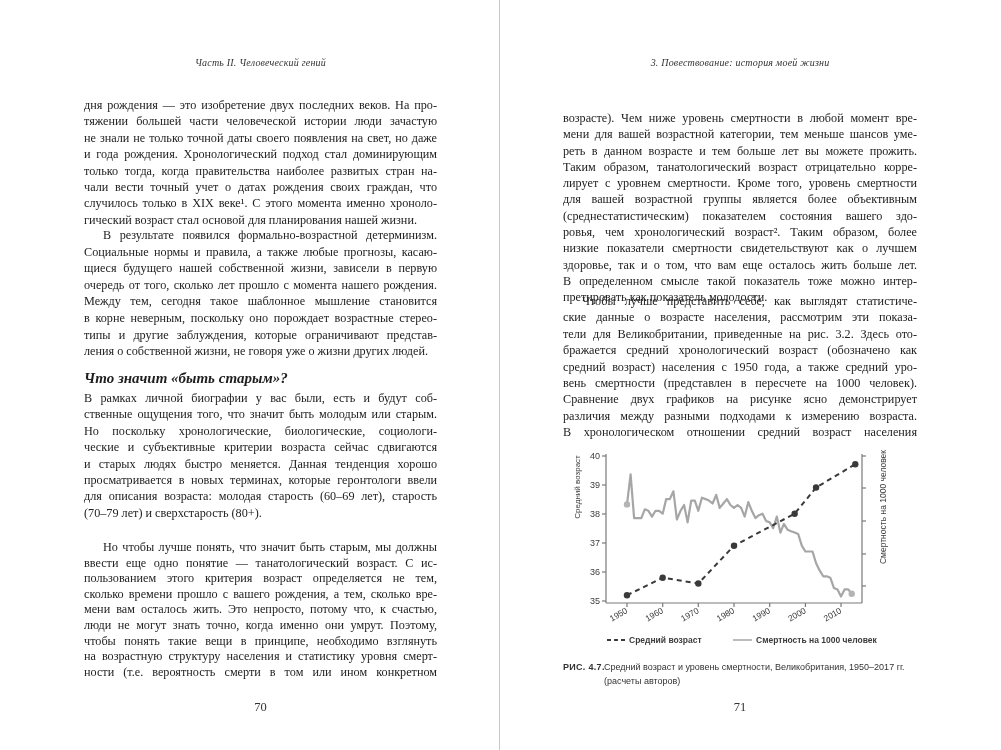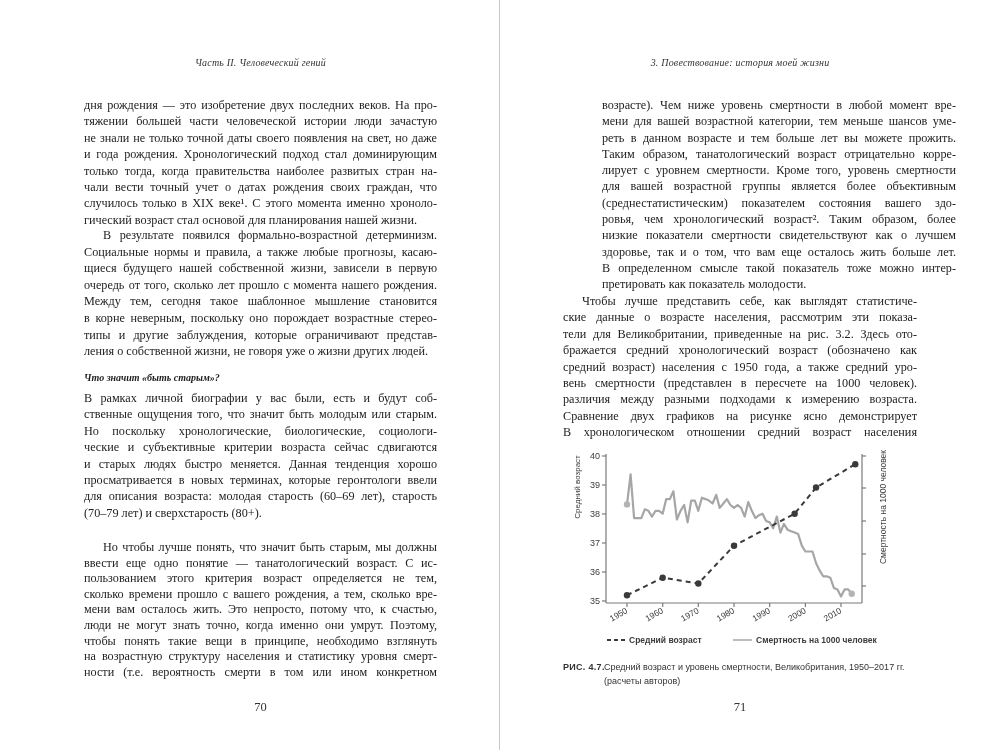--- a/index.html
+++ b/index.html
@@ -20,21 +20,21 @@
     .para { position: absolute; left: 0; width: 100%; font-size: 12.2px; }
     .line {
       white-space: nowrap; overflow: visible;
       text-align: justify; text-align-last: justify;
       word-spacing: -1px;
     }
     .line.last { text-align-last: left; word-spacing: 0; }
     .line.indent { text-indent: 19px; }
     .heading {
       position: absolute; left: 0; top: 369px; height: 18px; line-height: 18px;
-      font-size: 10px; font-weight: bold; font-style: italic; color: #1e1e1e;
+      font-size: 15px; font-weight: bold; font-style: italic; color: #1e1e1e;
     }
     .page-number {
       position: absolute; top: 700px; height: 14px; line-height: 14px; width: 100%;
       text-align: center; font-size: 12.5px; color: #333;
     }
     .chart { position: absolute; left: 550px; top: 440px; width: 340px; height: 215px; }
     .chart text { font-family: "Liberation Sans", "DejaVu Sans", sans-serif; fill: #3c3c3c; }
     .caption {
       position: absolute; font-family: "Liberation Sans", "DejaVu Sans", sans-serif;
       font-size: 9px; line-height: 13px; height: 13px; color: #333; white-space: nowrap;
@@ -97,21 +97,21 @@
     <div class="line">на возрастную структуру населения и статистику уровня смерт-</div>
     <div class="line">ности (т.е. вероятность смерти в том или ином конкретном</div>
   </div>
 
   <div class="page-number">70</div>
 </div>
 
 <div class="col right" style="top:0;height:750px;">
   <div class="running-head">3. Повествование: история моей жизни</div>
 
-  <div class="para" style="top:97px;line-height:16.3px;margin-left:39px;">
+  <div class="para" style="top:110px;line-height:16.3px;">
     <div class="line">возрасте). Чем ниже уровень смертности в любой момент вре-</div>
     <div class="line">мени для вашей возрастной категории, тем меньше шансов уме-</div>
     <div class="line">реть в данном возрасте и тем больше лет вы можете прожить.</div>
     <div class="line">Таким образом, танатологический возраст отрицательно корре-</div>
     <div class="line">лирует с уровнем смертности. Кроме того, уровень смертности</div>
     <div class="line">для вашей возрастной группы является более объективным</div>
     <div class="line">(среднестатистическим) показателем состояния вашего здо-</div>
     <div class="line">ровья, чем хронологический возраст². Таким образом, более</div>
     <div class="line">низкие показатели смертности свидетельствуют как о лучшем</div>
     <div class="line">здоровье, так и о том, что вам еще осталось жить больше лет.</div>
@@ -119,22 +119,22 @@
     <div class="line last">претировать как показатель молодости.</div>
   </div>
 
   <div class="para" style="top:293px;line-height:16.4px;">
     <div class="line indent">Чтобы лучше представить себе, как выглядят статистиче-</div>
     <div class="line">ские данные о возрасте населения, рассмотрим эти показа-</div>
     <div class="line">тели для Великобритании, приведенные на рис. 3.2. Здесь ото-</div>
     <div class="line">бражается средний хронологический возраст (обозначено как</div>
     <div class="line">средний возраст) населения с 1950 года, а также средний уро-</div>
     <div class="line">вень смертности (представлен в пересчете на 1000 человек).</div>
+    <div class="line">Сравнение двух графиков на рисунке ясно демонстрирует</div>
     <div class="line">различия между разными подходами к измерению возраста.</div>
-    <div class="line">Сравнение двух графиков на рисунке ясно демонстрирует</div>
     <div class="line">В хронологическом отношении средний возраст населения</div>
   </div>
 
   <div class="page-number">71</div>
 </div>
 
 <svg class="chart" viewBox="550 440 340 215" xmlns="http://www.w3.org/2000/svg">
 
   <g stroke="#7a7a7a" stroke-width="1.2" fill="none">
     <line x1="606" y1="454" x2="606" y2="603"></line>

